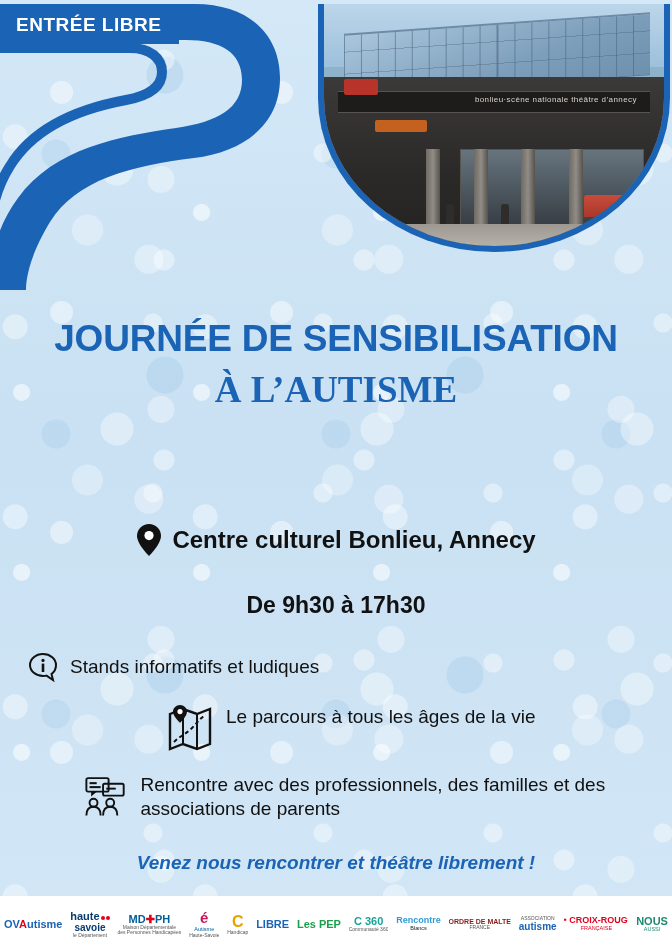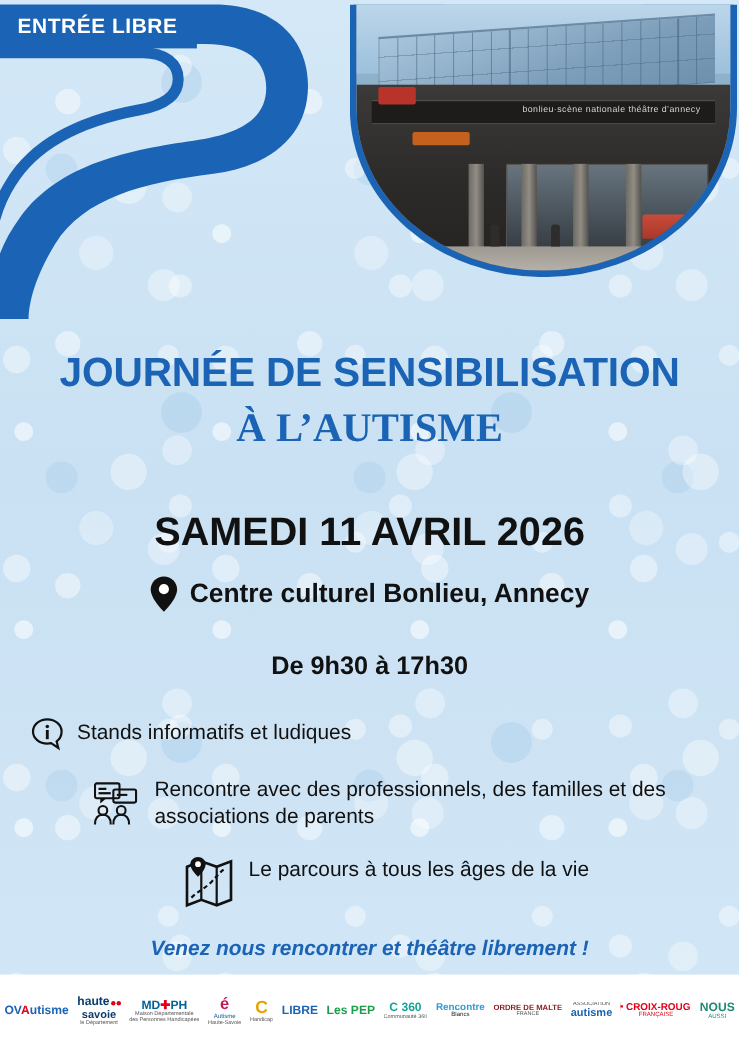--- a/index.html
+++ b/index.html
@@ -129,21 +129,21 @@
   .b3 { margin-left: 166px; margin-top: 16px; }
   .bullet .txt { padding-top: 3px; }
 
   .tagline {
     position: absolute; top: 852px; left: 0; right: 0; text-align: center;
     color: #1b63b4; font-weight: bold; font-style: italic; font-size: 19px;
   }
 
   
   .logos {
-    position: absolute; bottom: 0; left: 0; right: 0; height: 66px;
+    position: absolute; bottom: 0; left: 0; right: 0; height: 56px;
     background: #ffffff;
     display: flex; align-items: center; justify-content: space-between;
     padding: 2px 4px;
   }
   .logo {
     flex: 0 0 auto;
     display: flex; flex-direction: column; align-items: center; justify-content: center;
     font-size: 6px; line-height: 1.05; text-align: center;
     color: #222; max-width: 64px; overflow: hidden;
   }
@@ -187,70 +187,69 @@
       <div class="person" style="left:36%;"></div>
       <div class="person" style="left:52%;"></div>
     </div>
   </div>
 
   <div class="title-block">
     <div class="title-line1">JOURNÉE DE SENSIBILISATION</div>
     <div class="title-line2">À L’AUTISME</div>
   </div>
 
-  <div class="date-line">SAMEDI 11 AVRIL 2026</div>
 
   <div class="place-row">
     <svg width="26" height="34" viewBox="0 0 26 34">
       <path d="M13 1 C6.4 1 1 6.3 1 12.8 C1 21.5 13 33 13 33 C13 33 25 21.5 25 12.8 C25 6.3 19.6 1 13 1 Z" fill="#111"></path>
       <circle cx="13" cy="12.6" r="4.6" fill="#ffffff"></circle>
     </svg>
     <span>Centre culturel Bonlieu, Annecy</span>
   </div>
 
   <div class="hours-line">De 9h30 à 17h30</div>
 
   <div class="bullets">
 
     <div class="bullet b1">
       <svg width="30" height="34" viewBox="0 0 30 34">
         <path d="M15 2 C7.8 2 2 6.9 2 13 C2 19.1 7.8 24 15 24 C16.2 24 17.4 23.9 18.5 23.6 L25 28 L23.5 22 C26.3 19.9 28 16.7 28 13 C28 6.9 22.2 2 15 2 Z" fill="none" stroke="#111" stroke-width="2"></path>
         <circle cx="15" cy="8.4" r="1.6" fill="#111"></circle>
         <rect x="13.7" y="11.6" width="2.6" height="8.4" fill="#111"></rect>
       </svg>
       <span class="txt">Stands informatifs et ludiques</span>
+    </div>
+
+    <div class="bullet b3">
+      <svg width="48" height="50" viewBox="0 0 48 50">
+        <path d="M4 12 L17 7 L31 12 L44 7 L44 42 L31 47 L17 42 L4 47 Z" fill="none" stroke="#111" stroke-width="2.4"></path>
+        <path d="M17 7 L17 42" stroke="#111" stroke-width="2"></path>
+        <path d="M31 12 L31 47" stroke="#111" stroke-width="2"></path>
+        <path d="M8 40 C14 34 20 32 26 26 C32 20 34 16 40 13" fill="none" stroke="#111" stroke-width="2" stroke-dasharray="4 3"></path>
+        <path d="M14 3 C10.2 3 7 6 7 9.6 C7 14.6 14 21 14 21 C14 21 21 14.6 21 9.6 C21 6 17.8 3 14 3 Z" fill="#111"></path>
+        <circle cx="14" cy="9.6" r="2.6" fill="#ffffff"></circle>
+      </svg>
+      <span class="txt">Le parcours à tous les âges de la vie</span>
     </div>
 
     <div class="bullet b2">
       <svg width="56" height="56" viewBox="0 0 56 56">
         <rect x="3" y="3" width="28" height="17" rx="2" fill="none" stroke="#111" stroke-width="2.4"></rect>
         <path d="M9 20 L9 26 L16 20 Z" fill="#111"></path>
         <rect x="7" y="8" width="9" height="2.6" fill="#111"></rect>
         <rect x="7" y="13" width="14" height="2.6" fill="#111"></rect>
         <rect x="24" y="10" width="26" height="15" rx="2" fill="none" stroke="#111" stroke-width="2.4"></rect>
         <rect x="28" y="15" width="12" height="2.4" fill="#111"></rect>
         <circle cx="12" cy="34" r="5" fill="none" stroke="#111" stroke-width="2.4"></circle>
         <path d="M3 50 C3 42 7 39 12 39 C17 39 21 42 21 50" fill="none" stroke="#111" stroke-width="2.4"></path>
         <circle cx="33" cy="34" r="5" fill="none" stroke="#111" stroke-width="2.4"></circle>
         <path d="M24 50 C24 42 28 39 33 39 C38 39 42 42 42 50" fill="none" stroke="#111" stroke-width="2.4"></path>
       </svg>
       <span class="txt">Rencontre avec des professionnels, des familles et des associations de parents</span>
     </div>
-
-    <div class="bullet b3">
-      <svg width="48" height="50" viewBox="0 0 48 50">
-        <path d="M4 12 L17 7 L31 12 L44 7 L44 42 L31 47 L17 42 L4 47 Z" fill="none" stroke="#111" stroke-width="2.4"></path>
-        <path d="M17 7 L17 42" stroke="#111" stroke-width="2"></path>
-        <path d="M31 12 L31 47" stroke="#111" stroke-width="2"></path>
-        <path d="M8 40 C14 34 20 32 26 26 C32 20 34 16 40 13" fill="none" stroke="#111" stroke-width="2" stroke-dasharray="4 3"></path>
-        <path d="M14 3 C10.2 3 7 6 7 9.6 C7 14.6 14 21 14 21 C14 21 21 14.6 21 9.6 C21 6 17.8 3 14 3 Z" fill="#111"></path>
-        <circle cx="14" cy="9.6" r="2.6" fill="#ffffff"></circle>
-      </svg>
-      <span class="txt">Le parcours à tous les âges de la vie</span>
-    </div>
   </div>
 
   <div class="tagline">Venez nous rencontrer et théâtre librement !</div>
 
   <div class="logos">
 
     <div class="logo">
       <div class="lmark" style="color:#1b63b4;">OV<span style="color:#e2001a;">A</span>utisme</div>
       <div class="lsub"></div>
     </div>

